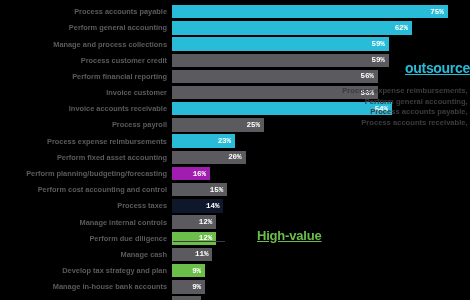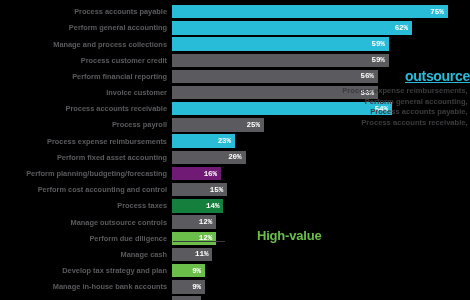--- a/index.html
+++ b/index.html
@@ -67,21 +67,20 @@
   .outsource-heading{
     position:absolute;
     right:0px;
     top:60px;
     color:#29bcd8;
     font-size:14px;
     font-weight:bold;
     text-decoration:underline;
     white-space:nowrap;
     letter-spacing:-0.3px;
-    margin-top:8px;
   }
   .outsource-list{
     position:absolute;
     right:-4px;
     top:86px;
     width:230px;
     text-align:right;
     color:#3c3c3f;
     font-size:7.6px;
     font-weight:bold;
@@ -90,20 +89,21 @@
   }
   .outsource-list div{overflow:hidden;}
 
   .highvalue-heading{
     position:absolute;
     left:257px;
     top:228px;
     color:#6cbe4a;
     font-size:13px;
     font-weight:bold;
+    text-decoration:underline;
     white-space:nowrap;
     letter-spacing:-0.2px;
   }
   .highvalue-list{
     position:absolute;
     left:250px;
     top:248px;
     width:220px;
     color:#3c3c3f;
     font-size:7.6px;
@@ -166,21 +166,21 @@
       </div>
       <div class="row">
         <div class="row-label">Invoice customer</div>
         <div class="bar-wrap">
           <div class="bar" style="background: rgb(91, 91, 95); width: 205.8px;">
             <span class="bar-value">56%</span>
           </div>
         </div>
       </div>
       <div class="row">
-        <div class="row-label">Process accounts receivable</div>
+        <div class="row-label">Invoice accounts receivable</div>
         <div class="bar-wrap">
           <div class="bar" style="background: rgb(41, 188, 216); width: 220px;">
             <span class="bar-value">54%</span>
           </div>
         </div>
       </div>
       <div class="row">
         <div class="row-label">Process payroll</div>
         <div class="bar-wrap">
           <div class="bar" style="background: rgb(91, 91, 95); width: 91.875px;">
@@ -200,43 +200,43 @@
         <div class="row-label">Perform fixed asset accounting</div>
         <div class="bar-wrap">
           <div class="bar" style="background: rgb(91, 91, 95); width: 73.5px;">
             <span class="bar-value">20%</span>
           </div>
         </div>
       </div>
       <div class="row">
         <div class="row-label">Perform planning/budgeting/forecasting</div>
         <div class="bar-wrap">
-          <div class="bar" style="background: #701a75; width: 49px;">
+          <div class="bar" style="background: #a21caf; width: 38px;">
             <span class="bar-value">16%</span>
           </div>
         </div>
       </div>
       <div class="row">
         <div class="row-label">Perform cost accounting and control</div>
         <div class="bar-wrap">
           <div class="bar" style="background: rgb(91, 91, 95); width: 55.125px;">
             <span class="bar-value">15%</span>
           </div>
         </div>
       </div>
       <div class="row">
         <div class="row-label">Process taxes</div>
         <div class="bar-wrap">
-          <div class="bar" style="background: #15803d; width: 51.45px;">
+          <div class="bar" style="background: #0f172a; width: 51.45px;">
             <span class="bar-value">14%</span>
           </div>
         </div>
       </div>
       <div class="row">
-        <div class="row-label">Manage outsource controls</div>
+        <div class="row-label">Manage internal controls</div>
         <div class="bar-wrap">
           <div class="bar" style="background: rgb(91, 91, 95); width: 44.1px;">
             <span class="bar-value">12%</span>
           </div>
         </div>
       </div>
       <div class="row">
         <div class="row-label">Perform due diligence</div>
         <div class="bar-wrap">
           <div class="bar" style="background: rgb(108, 190, 74); width: 44.1px;">

